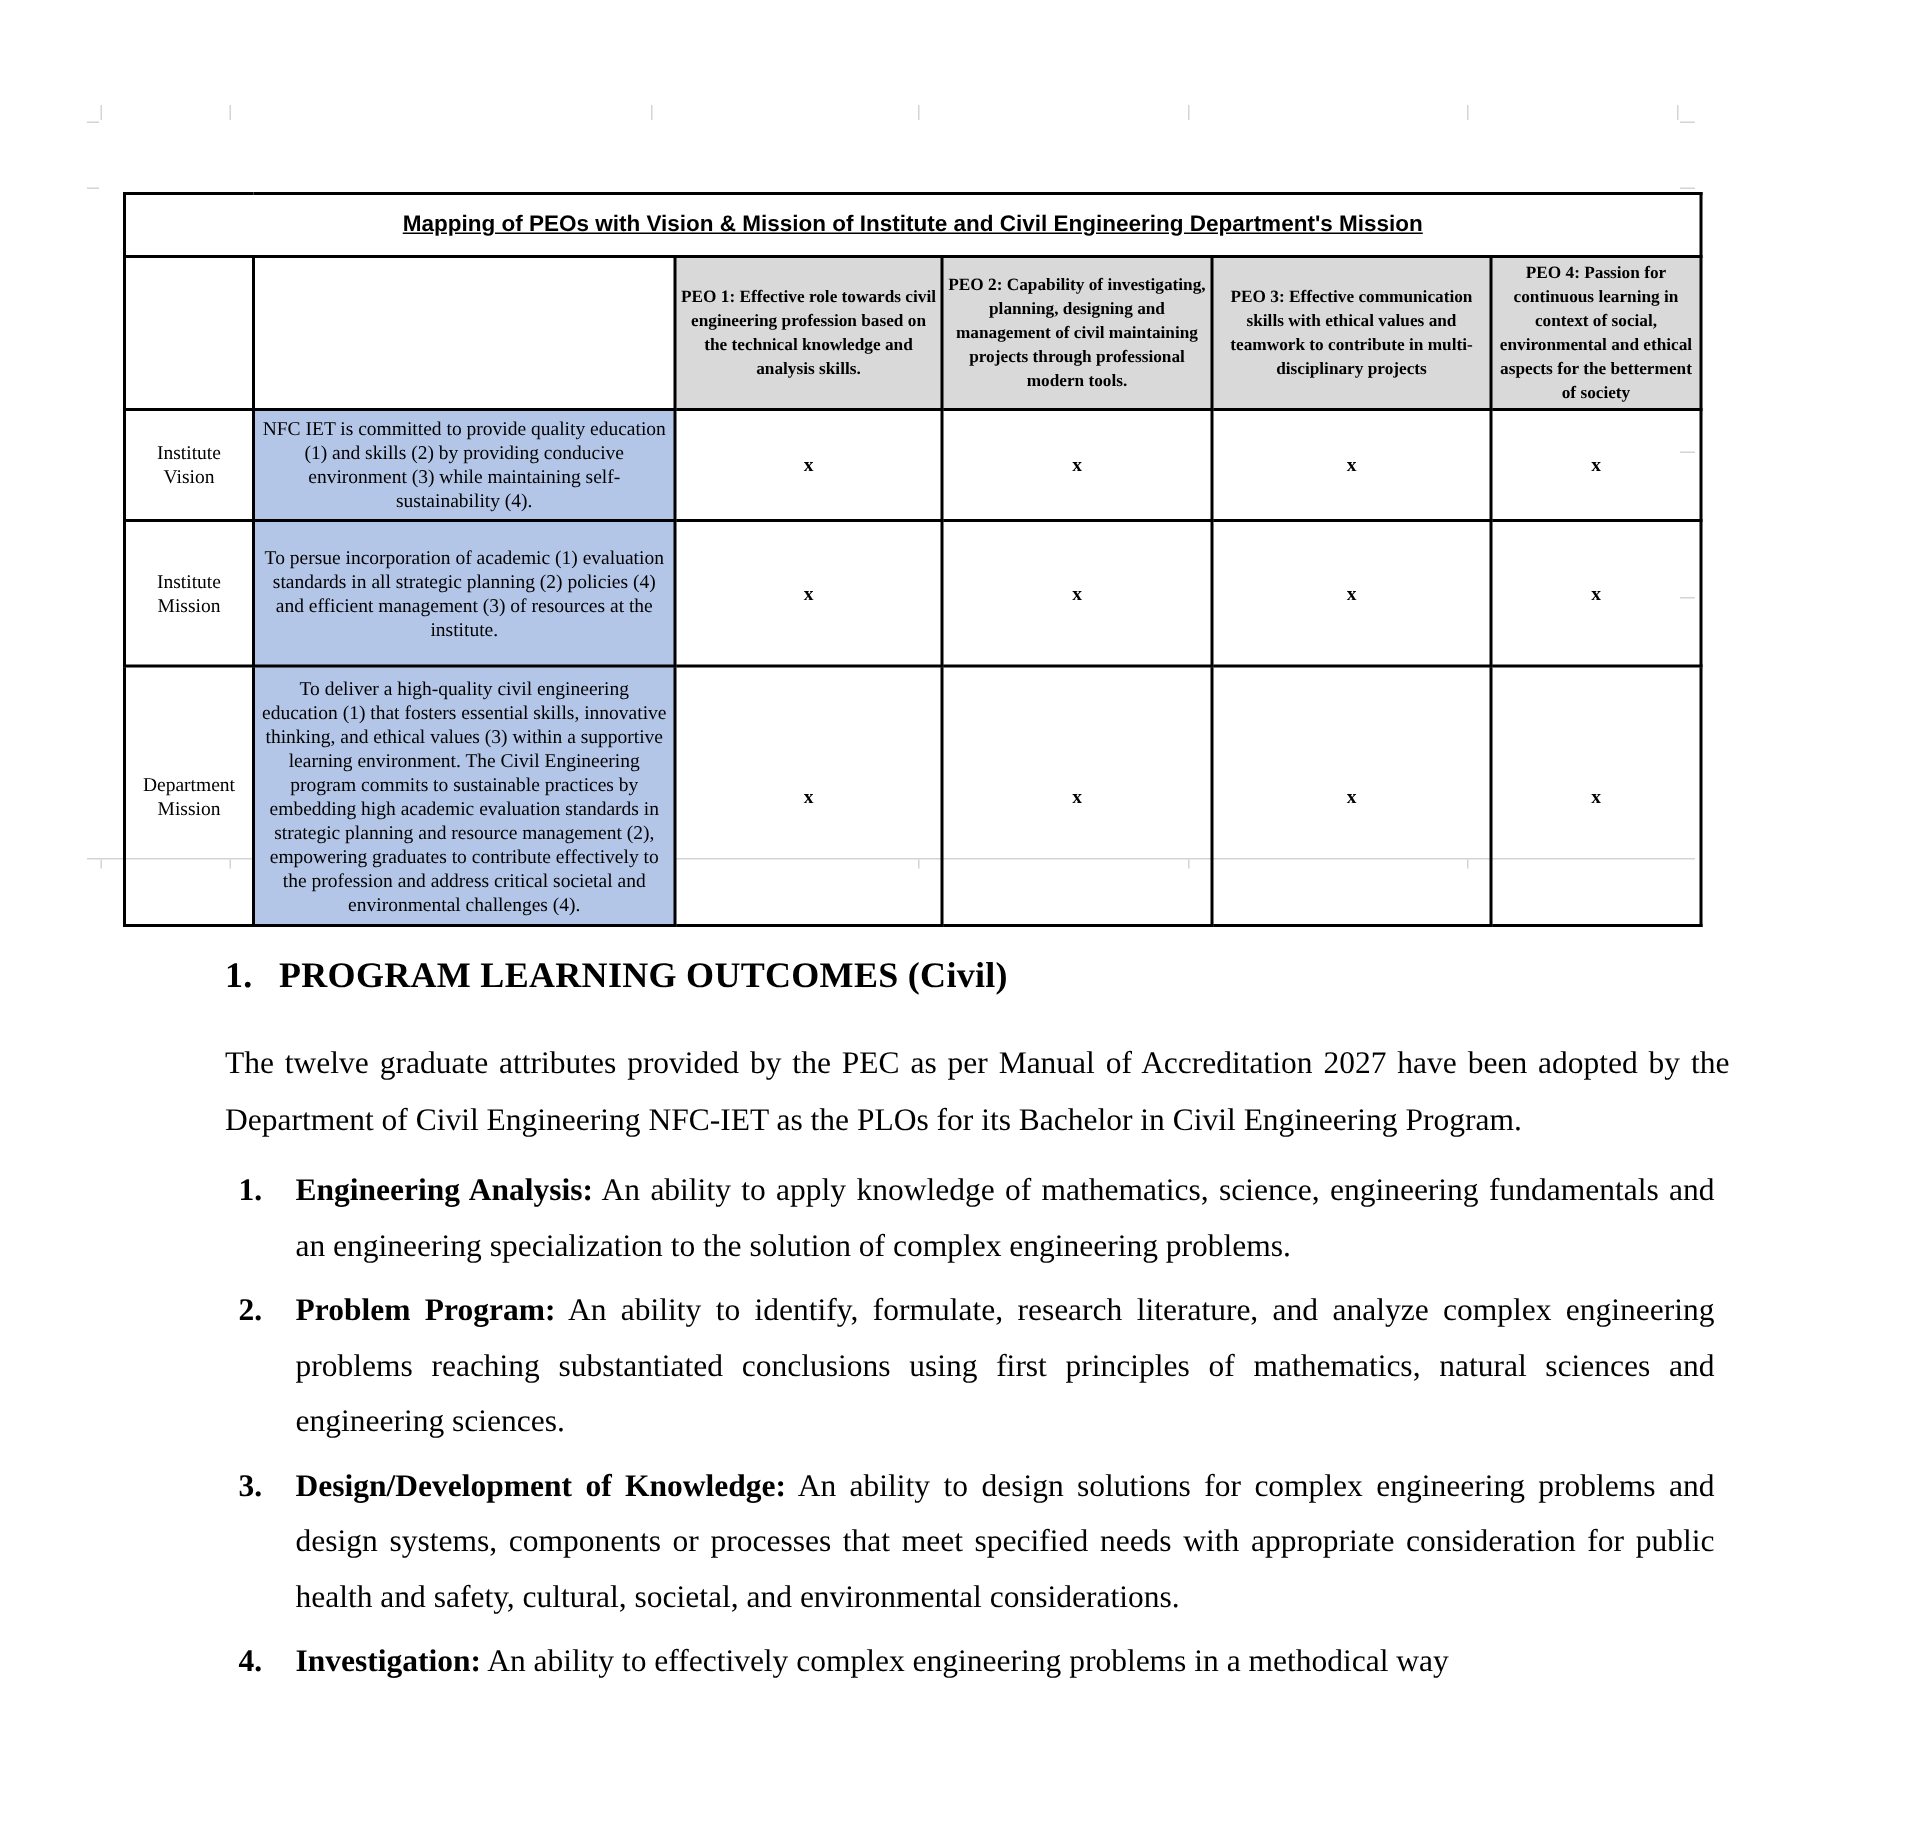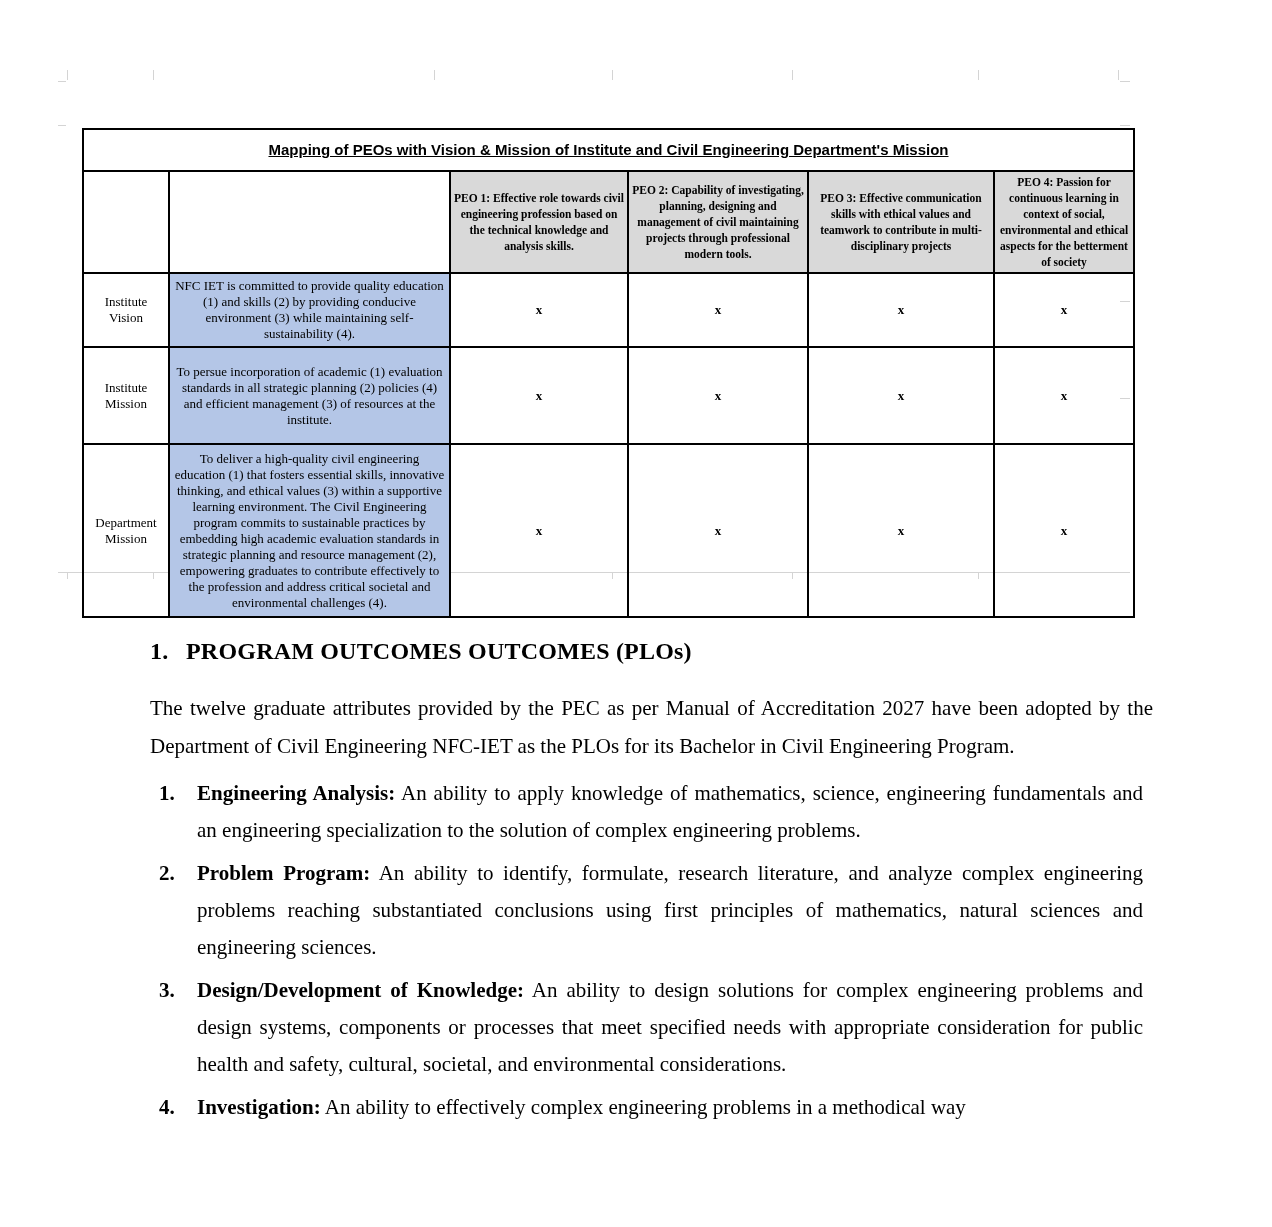--- a/index.html
+++ b/index.html
@@ -170,21 +170,21 @@
     <td class="mark">x</td>
     <td class="mark">x</td>
     <td class="mark">x</td>
     <td class="mark">x</td>
   </tr>
 </tbody>
   </table>
 
 <div class="doc">
   <h2 class="section-heading">
-    <span class="num">1.</span><span>PROGRAM OUTCOMES OUTCOMES (PLOs)</span>
+    <span class="num">1.</span><span>PROGRAM LEARNING OUTCOMES (Civil)</span>
   </h2>
   <p class="intro">The twelve graduate attributes provided by the PEC as per Manual of Accreditation 2027 have been adopted by the Department of Civil Engineering NFC-IET as the PLOs for its Bachelor in Civil Engineering Program.</p>
 
   <ol class="plo-list">
     <li class="plo-item">
       <span class="plo-num">1.</span>
       <span class="plo-term">Engineering Analysis:</span><span> An ability to apply knowledge of mathematics, science, engineering fundamentals and an engineering specialization to the solution of complex engineering problems.</span>
     </li>
     <li class="plo-item">
       <span class="plo-num">2.</span>

